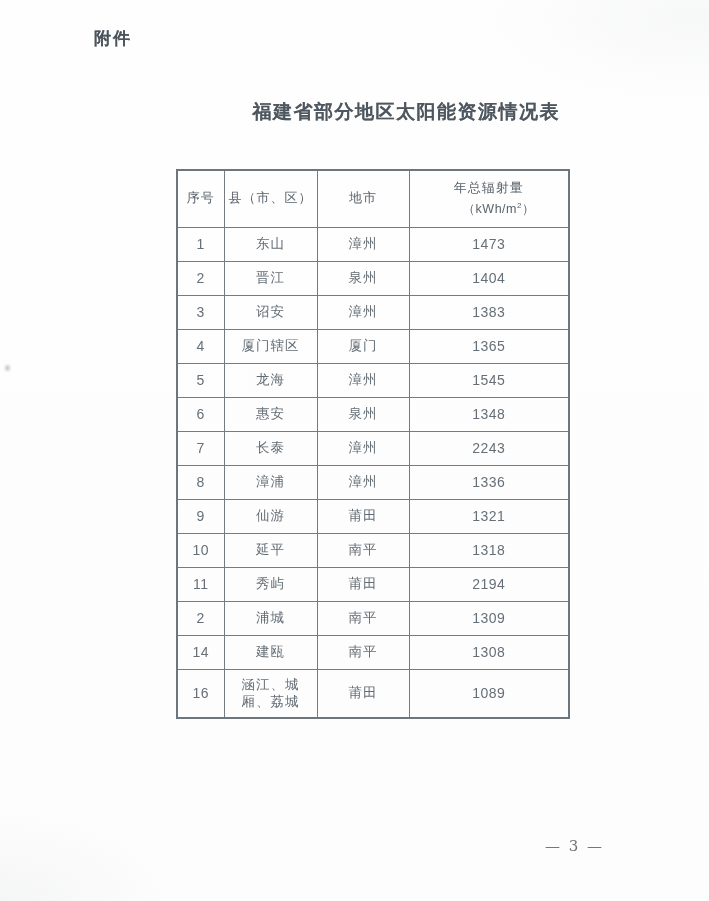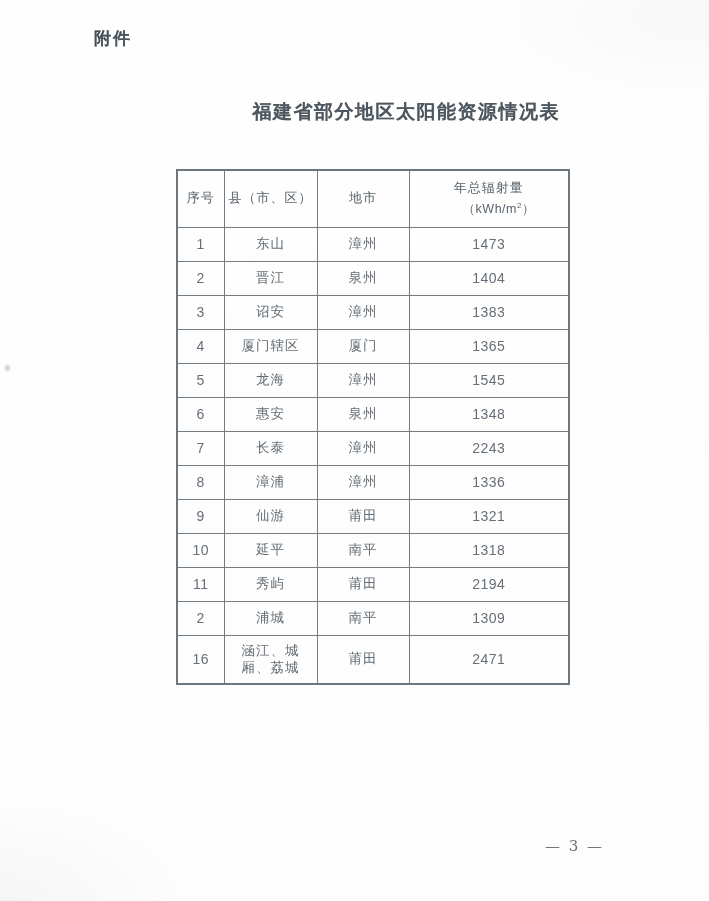--- a/index.html
+++ b/index.html
@@ -170,24 +170,30 @@
           <td data-name="city-cell">莆田</td>
           <td data-name="radiation-cell">2194</td>
         </tr>
         <tr data-name="table-row">
           <td data-name="row-index">2</td>
           <td data-name="county-cell">浦城</td>
           <td data-name="city-cell">南平</td>
           <td data-name="radiation-cell">1309</td>
         </tr>
         <tr data-name="table-row">
+          <td data-name="row-index">14</td>
+          <td data-name="county-cell">建瓯</td>
+          <td data-name="city-cell">南平</td>
+          <td data-name="radiation-cell">1308</td>
+        </tr>
+        <tr data-name="table-row">
           <td data-name="row-index">16</td>
           <td data-name="county-cell">涵江、城厢、荔城</td>
           <td data-name="city-cell">莆田</td>
-          <td data-name="radiation-cell">2471</td>
+          <td data-name="radiation-cell">1089</td>
         </tr>
       </tbody>
   </table>
 
   <div class="page-number" data-name="page-number">— 3 —</div>
 
   <div class="scan-dot" data-name="scan-artifact"></div>
 
 </div>
 

